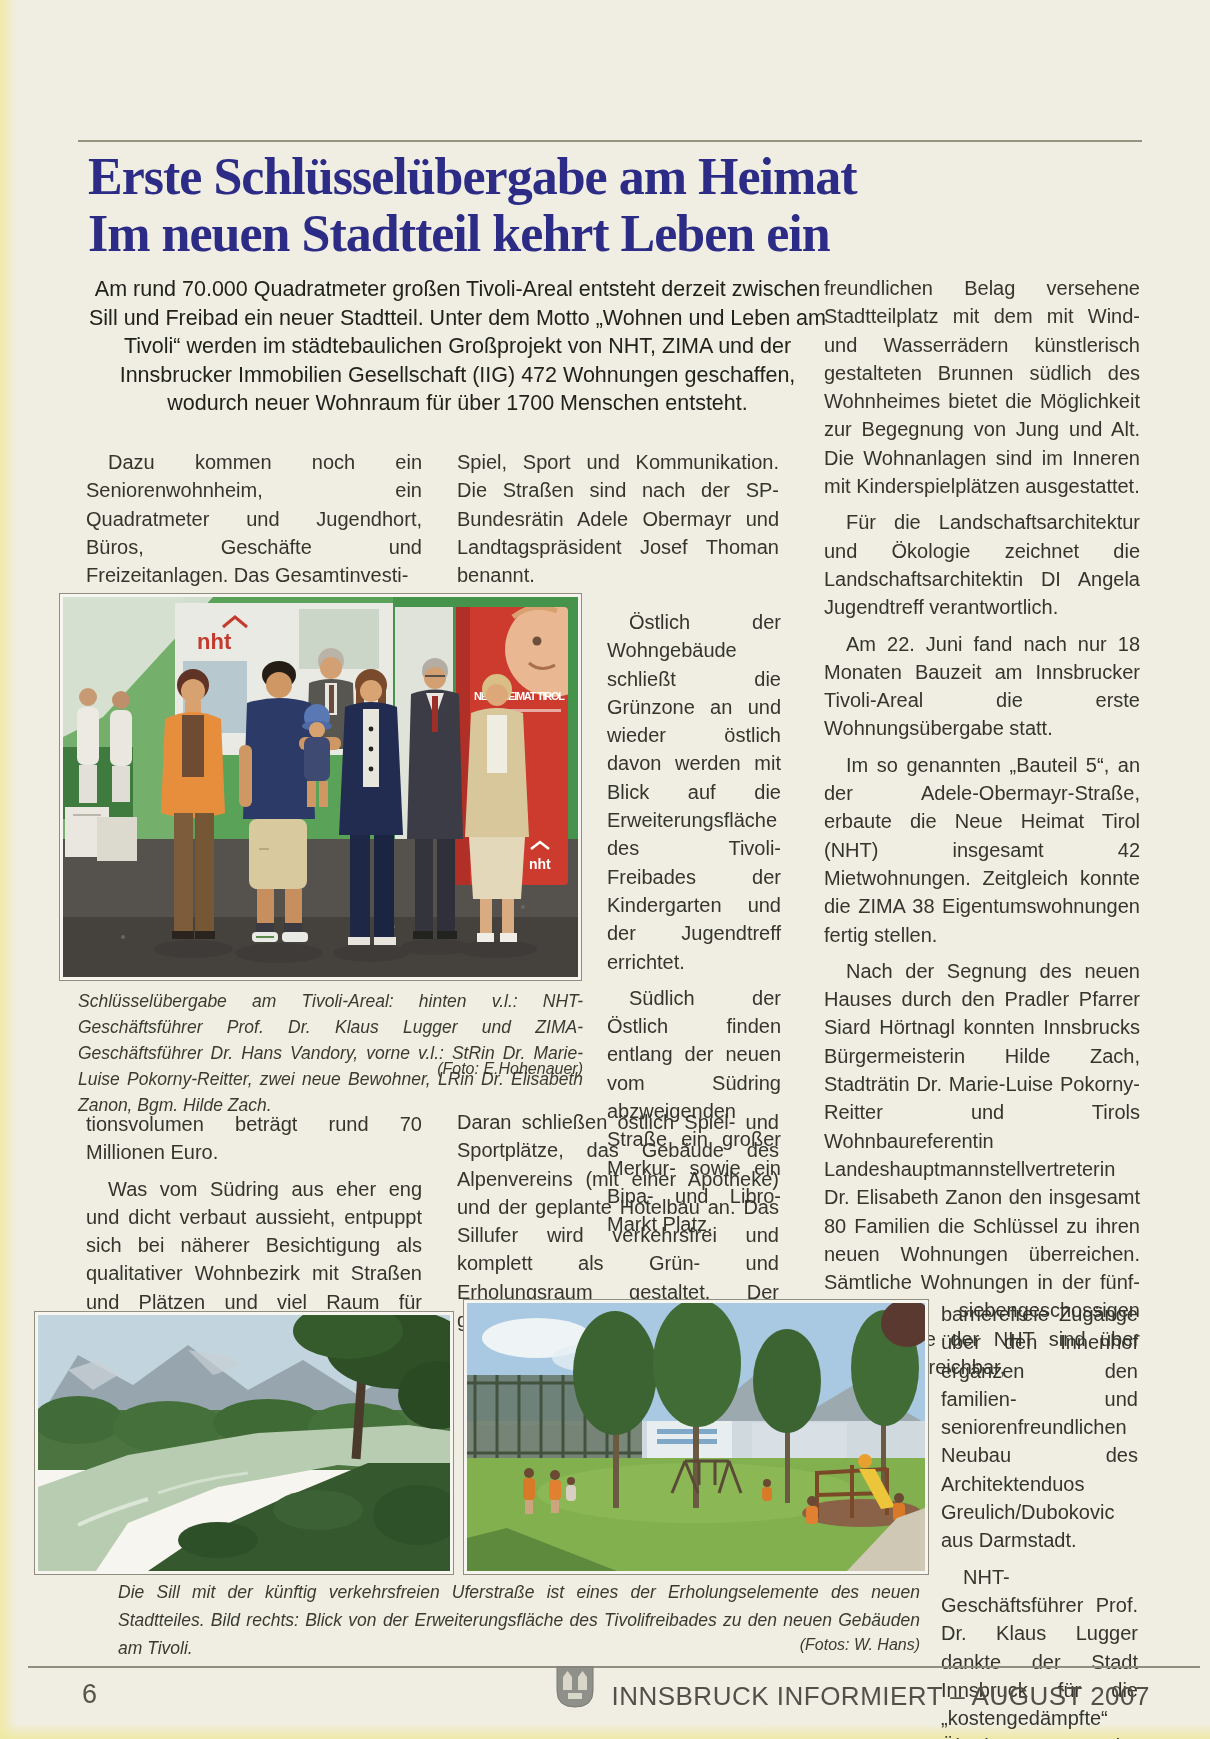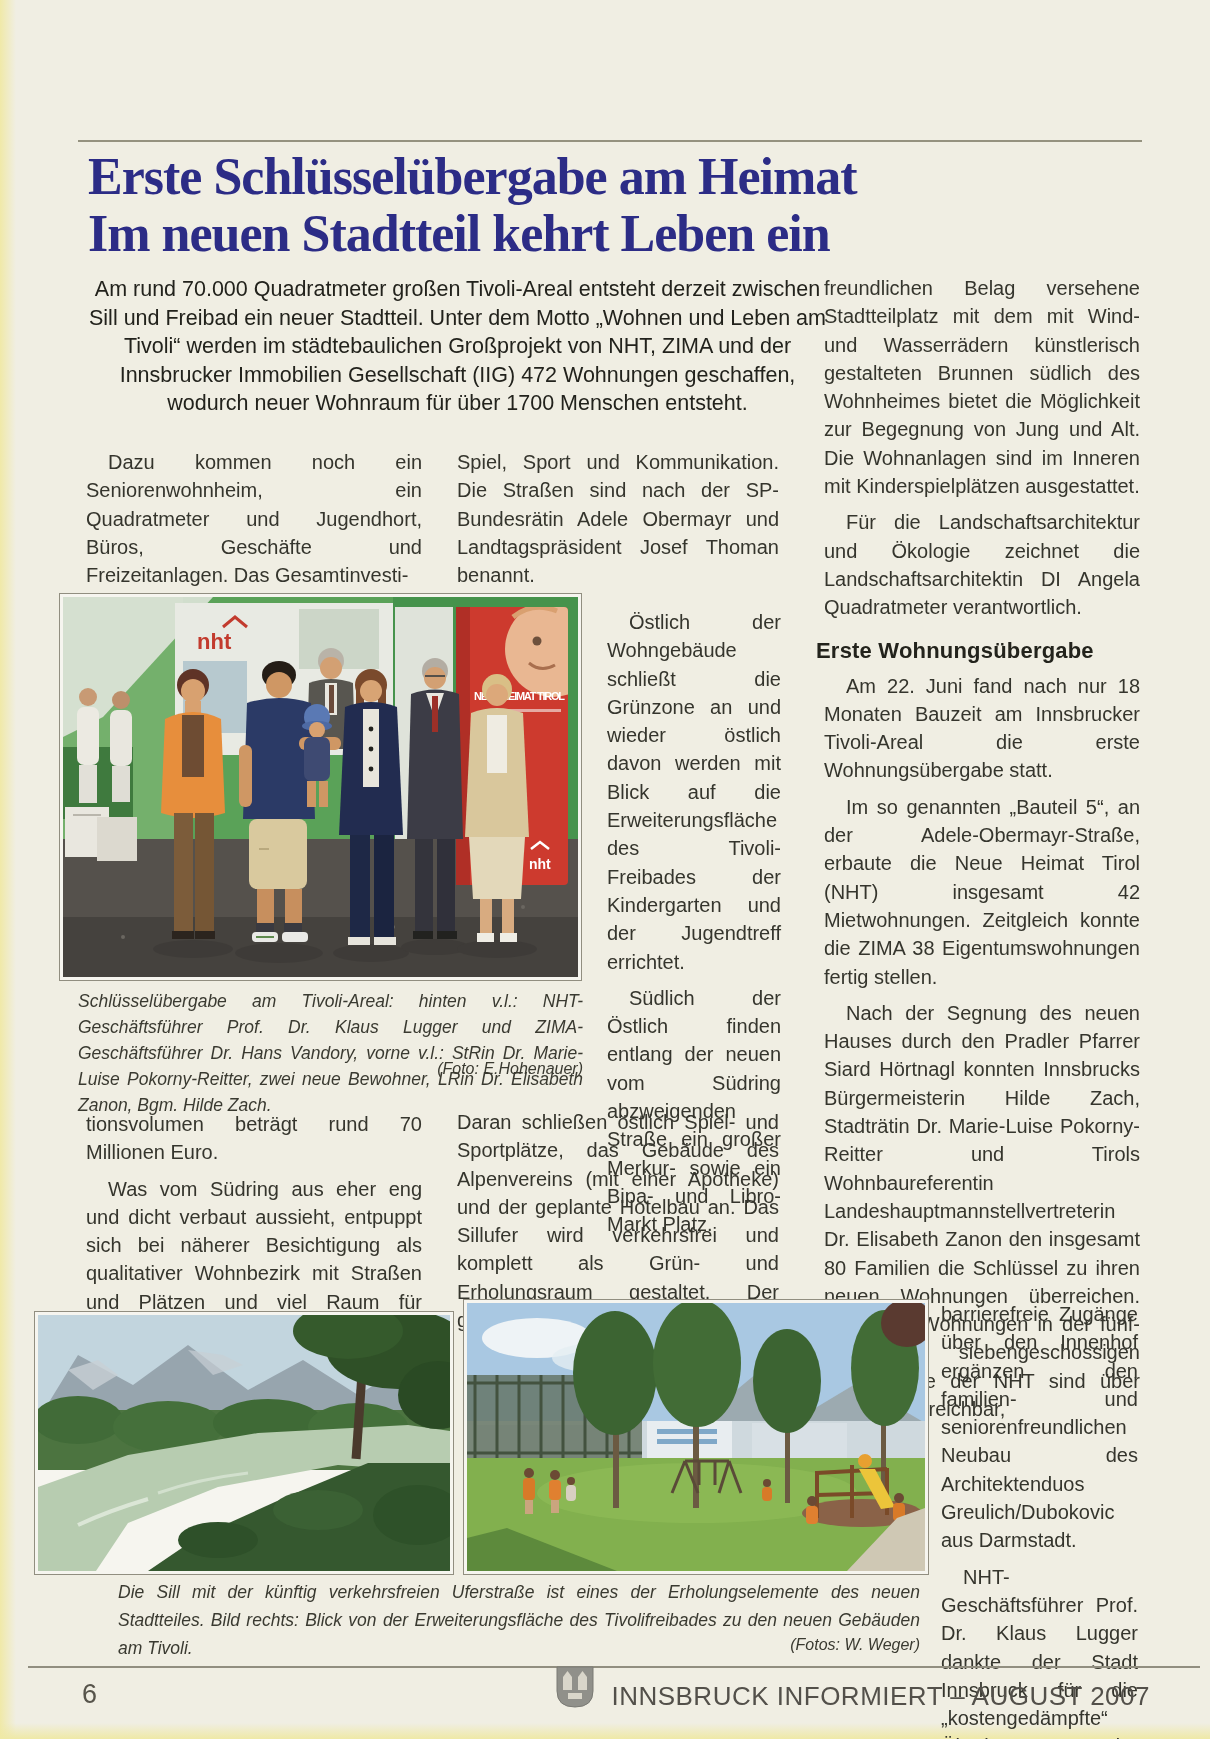--- a/index.html
+++ b/index.html
@@ -259,22 +259,21 @@
     <p>tionsvolumen beträgt rund 70 Millionen Euro.</p>
     <p class="indent">Was vom Südring aus eher eng und dicht verbaut aussieht, entpuppt sich bei näherer Besichtigung als qualitativer Wohnbezirk mit Straßen und Plätzen und viel Raum für Erholung,</p>
   </div>
 
   <div class="abs col midcol2">
     <p>Daran schließen östlich Spiel- und Sportplätze, das Gebäude des Alpenvereins (mit einer Apotheke) und der geplante Hotelbau an. Das Sillufer wird verkehrsfrei und komplett als Grün- und Erholungsraum gestaltet. Der großzügige mit einem geh-</p>
   </div>
 
   <div class="abs col rightcol1">
     <p>freundlichen Belag versehene Stadtteilplatz mit dem mit Wind- und Wasserrädern künstlerisch gestalteten Brunnen südlich des Wohnheimes bietet die Möglichkeit zur Begegnung von Jung und Alt. Die Wohnanlagen sind im Inneren mit Kinderspielplätzen ausgestattet.</p>
-    <p class="indent">Für die Landschaftsarchitektur und Ökologie zeichnet die Landschaftsarchitektin DI Angela Quadratmeter verantwortlich.</p>
-    <h2 class="subhead">Erste Wohnungsübergabe</h2>
+    <p class="indent">Für die Landschaftsarchitektur und Ökologie zeichnet die Landschaftsarchitektin DI Angela Jugendtreff verantwortlich.</p>
     <p class="indent">Am 22. Juni fand nach nur 18 Monaten Bauzeit am Innsbrucker Tivoli-Areal die erste Wohnungsübergabe statt.</p>
     <p class="indent">Im so genannten „Bauteil 5“, an der Adele-Obermayr-Straße, erbaute die Neue Heimat Tirol (NHT) insgesamt 42 Mietwohnungen. Zeitgleich konnte die ZIMA 38 Eigentumswohnungen fertig stellen.</p>
     <p class="indent">Nach der Segnung des neuen Hauses durch den Pradler Pfarrer Siard Hörtnagl konnten Innsbrucks Bürgermeisterin Hilde Zach, Stadträtin Dr. Marie-Luise Pokorny-Reitter und Tirols Wohnbaureferentin Landeshauptmannstellvertreterin Dr. Elisabeth Zanon den insgesamt 80 Familien die Schlüssel zu ihren neuen Wohnungen überreichen. Sämtliche Wohnungen in der fünf- bis siebengeschossigen Wohnanlage der NHT sind über einen Lift erreichbar,</p>
   </div>
 
   <div class="abs col rightcol2">
     <p>barrierefreie Zugänge über den Innenhof ergänzen den familien- und seniorenfreundlichen Neubau des Architektenduos Greulich/Dubokovic aus Darmstadt.</p>
     <p class="indent">NHT-Geschäftsführer Prof. Dr. Klaus Lugger dankte der Stadt Innsbruck für die „kostengedämpfte“ Überlassung der Grundstücke: „Dies</p>
   </div>
 
@@ -385,21 +384,21 @@
         <circle cx="345" cy="198" r="5" fill="#6b4a34"></circle>
           <rect x="339" y="203" width="12" height="18" rx="4" fill="#e08030"></rect>
         <circle cx="432" cy="195" r="5" fill="#6b4a34"></circle>
           <rect x="426" y="200" width="12" height="18" rx="4" fill="#d87a28"></rect>
       </g>
       <polygon points="380,268 458,268 458,205 430,215" fill="#cfc8b4"></polygon>
     </svg>
   </div>
 
   <div class="abs caption cap2">Die Sill mit der künftig verkehrsfreien Uferstraße ist eines der Erholungselemente des neuen Stadtteiles. Bild rechts: Blick von der Erweiterungsfläche des Tivolifreibades zu den neuen Gebäuden am Tivoli.</div>
-  <div class="abs credit cr2">(Fotos: W. Weger)</div>
+  <div class="abs credit cr2">(Fotos: W. Hans)</div>
 
   <div class="abs footer-rule"></div>
   <div class="abs page-number">6</div>
   <div class="abs footer-logo">
     <svg width="38" height="42" viewBox="0 0 38 42">
       <path d="M1 1 h36 v24 q0 16 -18 16 q-18 0 -18 -16 z" fill="#90908a" stroke="#7a7a74"></path>
       <g fill="#d9d6ca">
         <rect x="7" y="11" width="9" height="13"></rect>
           <polygon points="7,11 11.5,5 16,11"></polygon>
         <rect x="22" y="11" width="9" height="13"></rect>

